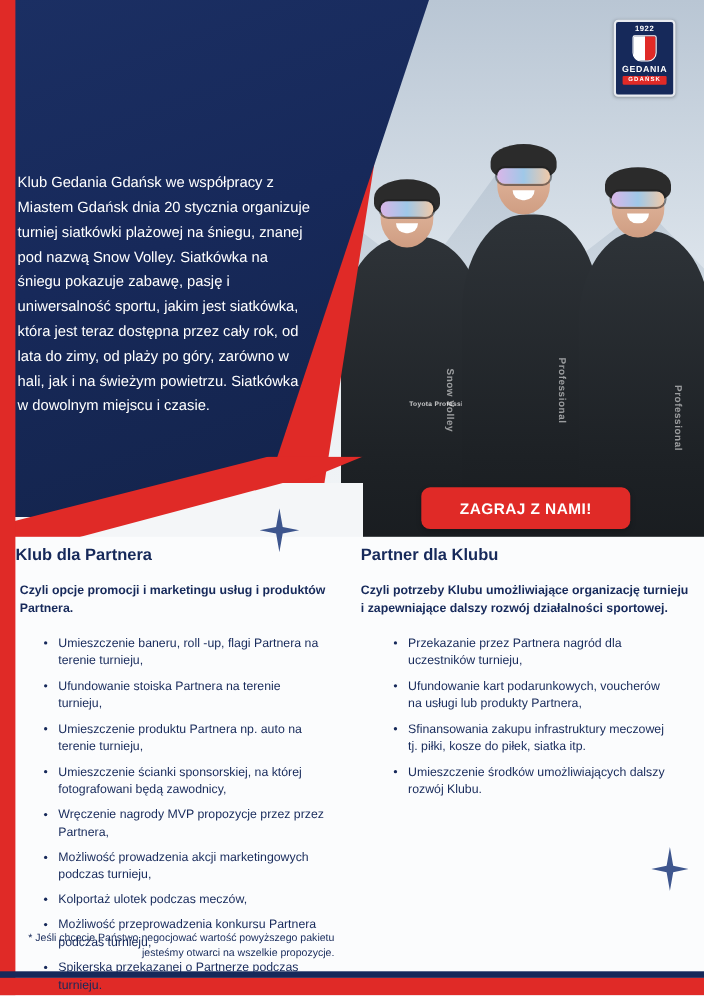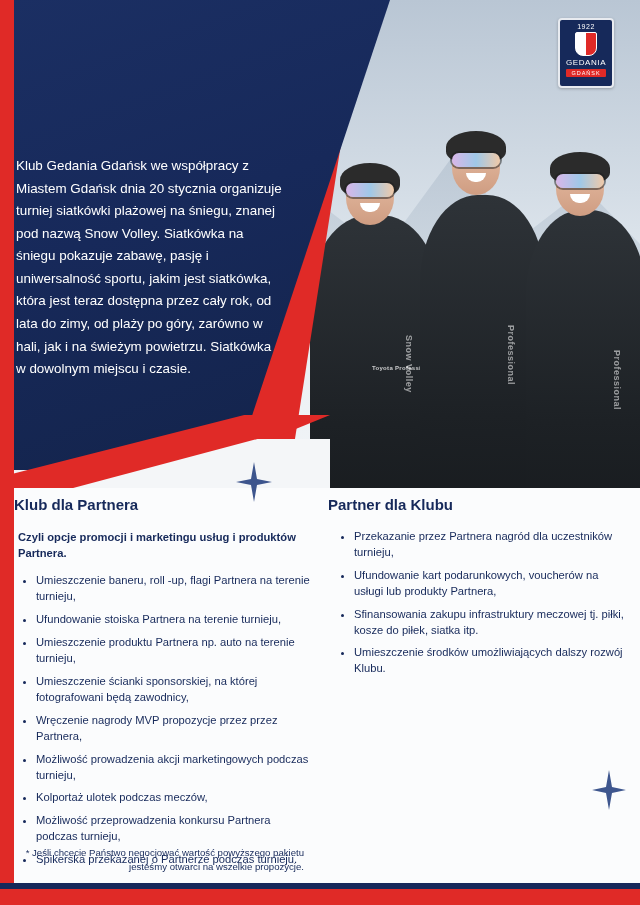--- a/index.html
+++ b/index.html
@@ -162,21 +162,21 @@
   
   .badge {
     position: absolute;
     right: 26px; top: 18px;
     width: 52px; height: 66px;
     background: #16295a;
     border: 2px solid #e8ebf0;
     border-radius: 4px;
     color: #fff;
     text-align: center;
-    font-weight: 400;
+    font-weight: 700;
     box-shadow: 0 1px 3px rgba(0,0,0,.25);
   }
   .badge-year {
     font-size: 7px;
     padding-top: 3px;
     letter-spacing: .5px;
     color: #ffffff;
   }
   .badge-shield {
     width: 20px; height: 22px;
@@ -268,21 +268,21 @@
   }
   .col-lead {
     color: #16295a;
     font-weight: 700;
     font-size: 11.2px;
     line-height: 1.45;
     margin: 16px 0 12px 0;
   }
   .col.left .col-lead { padding-left: 4px; }
   ul.points {
-    margin: 0;
+    margin: 17px;
     padding-left: 22px;
     color: #16295a;
     font-size: 11.2px;
     line-height: 1.42;
   }
   ul.points li { margin-bottom: 7px; }
   .col.right ul.points { padding-left: 26px; }
 
   .footnote {
     position: absolute;
@@ -341,20 +341,21 @@
   <div class="badge">
     <div class="badge-year">1922</div>
     <div class="badge-shield"></div>
     <div class="badge-name">GEDANIA</div>
     <div class="badge-city">GDAŃSK</div>
   </div>
 
 
   <p class="intro">Klub Gedania Gdańsk we współpracy z Miastem Gdańsk dnia 20 stycznia organizuje turniej siatkówki plażowej na śniegu, znanej pod nazwą Snow Volley. Siatkówka na śniegu pokazuje zabawę, pasję i uniwersalność sportu, jakim jest siatkówka, która jest teraz dostępna przez cały rok, od lata do zimy, od plaży po góry, zarówno w hali, jak i na świeżym powietrzu. Siatkówka w dowolnym miejscu i czasie.</p>
 
+  <button class="cta">ZAGRAJ Z NAMI!</button>
 
   <div class="spark" style="left:236px; top:462px;">
     <svg width="36" height="40" viewBox="0 0 36 40">
         <path d="M18 0 L21 17 L36 20 L21 23 L18 40 L15 23 L0 20 L15 17 Z" fill="#1e3a7b"></path>
       </svg>
   </div>
   <div class="spark" style="left:592px; top:770px;">
     <svg width="34" height="40" viewBox="0 0 34 40">
         <path d="M17 0 L20 17 L34 20 L20 23 L17 40 L14 23 L0 20 L14 17 Z" fill="#1e3a7b"></path>
       </svg>
@@ -371,20 +372,21 @@
       <li>Wręczenie nagrody MVP propozycje przez przez Partnera,</li>
       <li>Możliwość prowadzenia akcji marketingowych podczas turnieju,</li>
       <li>Kolportaż ulotek podczas meczów,</li>
       <li>Możliwość przeprowadzenia konkursu Partnera podczas turnieju,</li>
       <li>Spikerska przekazanej o Partnerze podczas turnieju.</li>
     </ul>
   </div>
 
   <div class="col right">
     <div class="col-title">Partner dla Klubu</div>
+    <p class="col-lead">Czyli potrzeby Klubu umożliwiające organizację turnieju i zapewniające dalszy rozwój działalności sportowej.</p>
     <ul class="points">
       <li>Przekazanie przez Partnera nagród dla uczestników turnieju,</li>
       <li>Ufundowanie kart podarunkowych, voucherów na usługi lub produkty Partnera,</li>
       <li>Sfinansowania zakupu infrastruktury meczowej tj. piłki, kosze do piłek, siatka itp.</li>
       <li>Umieszczenie środków umożliwiających dalszy rozwój Klubu.</li>
     </ul>
   </div>
 
   <p class="footnote">* Jeśli chcecie Państwo negocjować wartość powyższego pakietu jesteśmy otwarci na wszelkie propozycje.</p>
 

